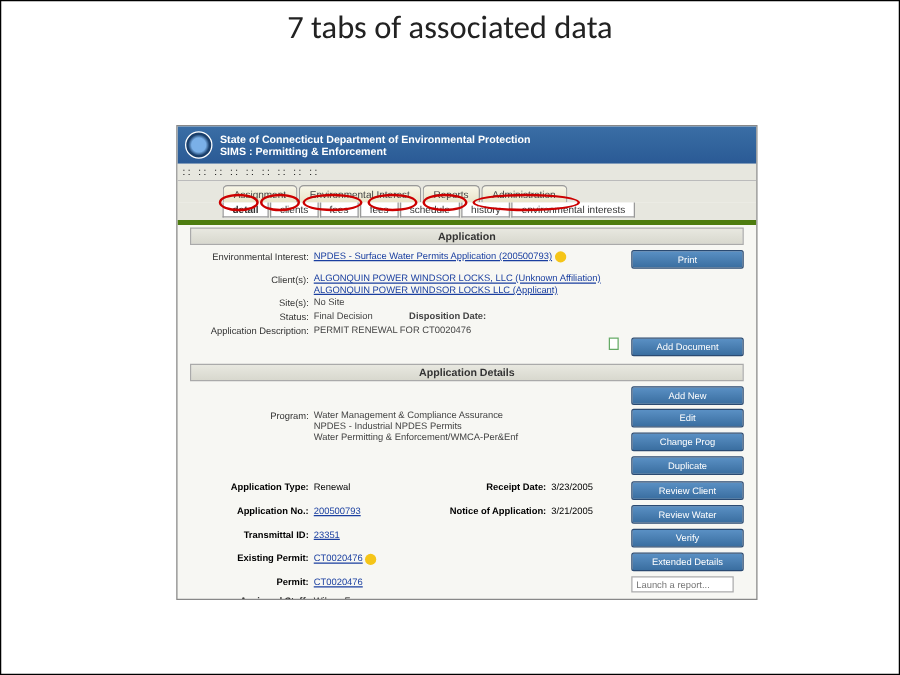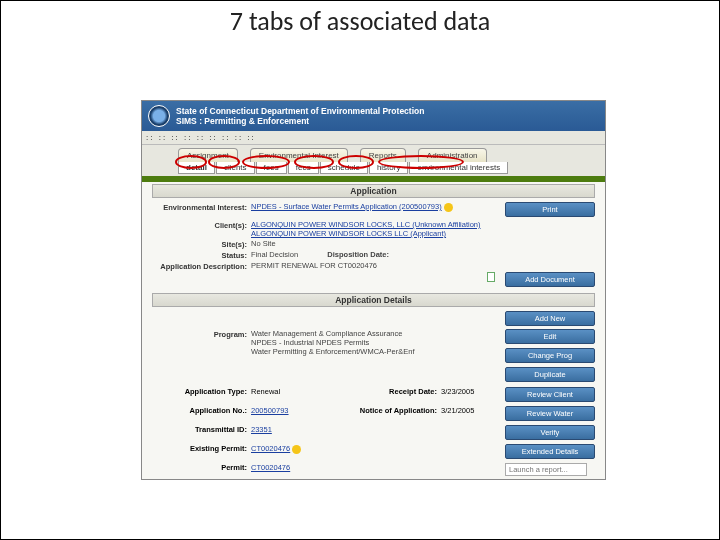--- a/index.html
+++ b/index.html
@@ -44,40 +44,40 @@
   .app-header .titles div { font-size: 8.5px; font-weight: bold; }
   .toolbar {
     background: #e7e7df;
     border-bottom: 1px solid #bbb;
     padding: 2px 4px;
     font-size: 8px;
     letter-spacing: 2px;
   }
   .tabs-row {
     display: flex;
-    gap: 12px;
+    gap: 1px;
     padding: 3px 12px 0 36px;
     background: #e7e7df;
     text-align: right;
   }
   .main-tab {
     background: linear-gradient(#f8f6e8, #e8e4c8);
     border: 1px solid #999;
     border-bottom: none;
     border-radius: 4px 4px 0 0;
     padding: 2px 8px;
     font-size: 8px;
     color: #444;
   }
   .subtabs-row {
     display: flex;
     gap: 1px;
     padding: 0 12px 2px 36px;
     background: #e7e7df;
-    border-bottom: 6px solid #4d7c0f;
+    border-bottom: 4px solid #4d7c0f;
   }
   .subtab {
     position: relative;
     background: #fff;
     border: 1px solid #999;
     border-top: none;
     padding: 1px 7px;
     font-size: 8px;
     color: #333;
   }
@@ -102,21 +102,21 @@
     padding: 2px 10px;
     display: grid;
     grid-template-columns: 95px 1fr 90px;
     gap: 1px 4px;
     align-items: start;
   }
   .lbl {
     text-align: right;
     font-size: 7.5px;
     color: #333;
-    font-weight: bold;
+    font-weight: normal;
     padding-top: 1px;
   }
   .val {
     font-size: 7.5px;
     color: #444;
   }
   .val a, .link { color: #1a3fa0; text-decoration: underline; }
   .btn {
     background: linear-gradient(#5a90c4, #3a6ea0);
     color: #fff;

